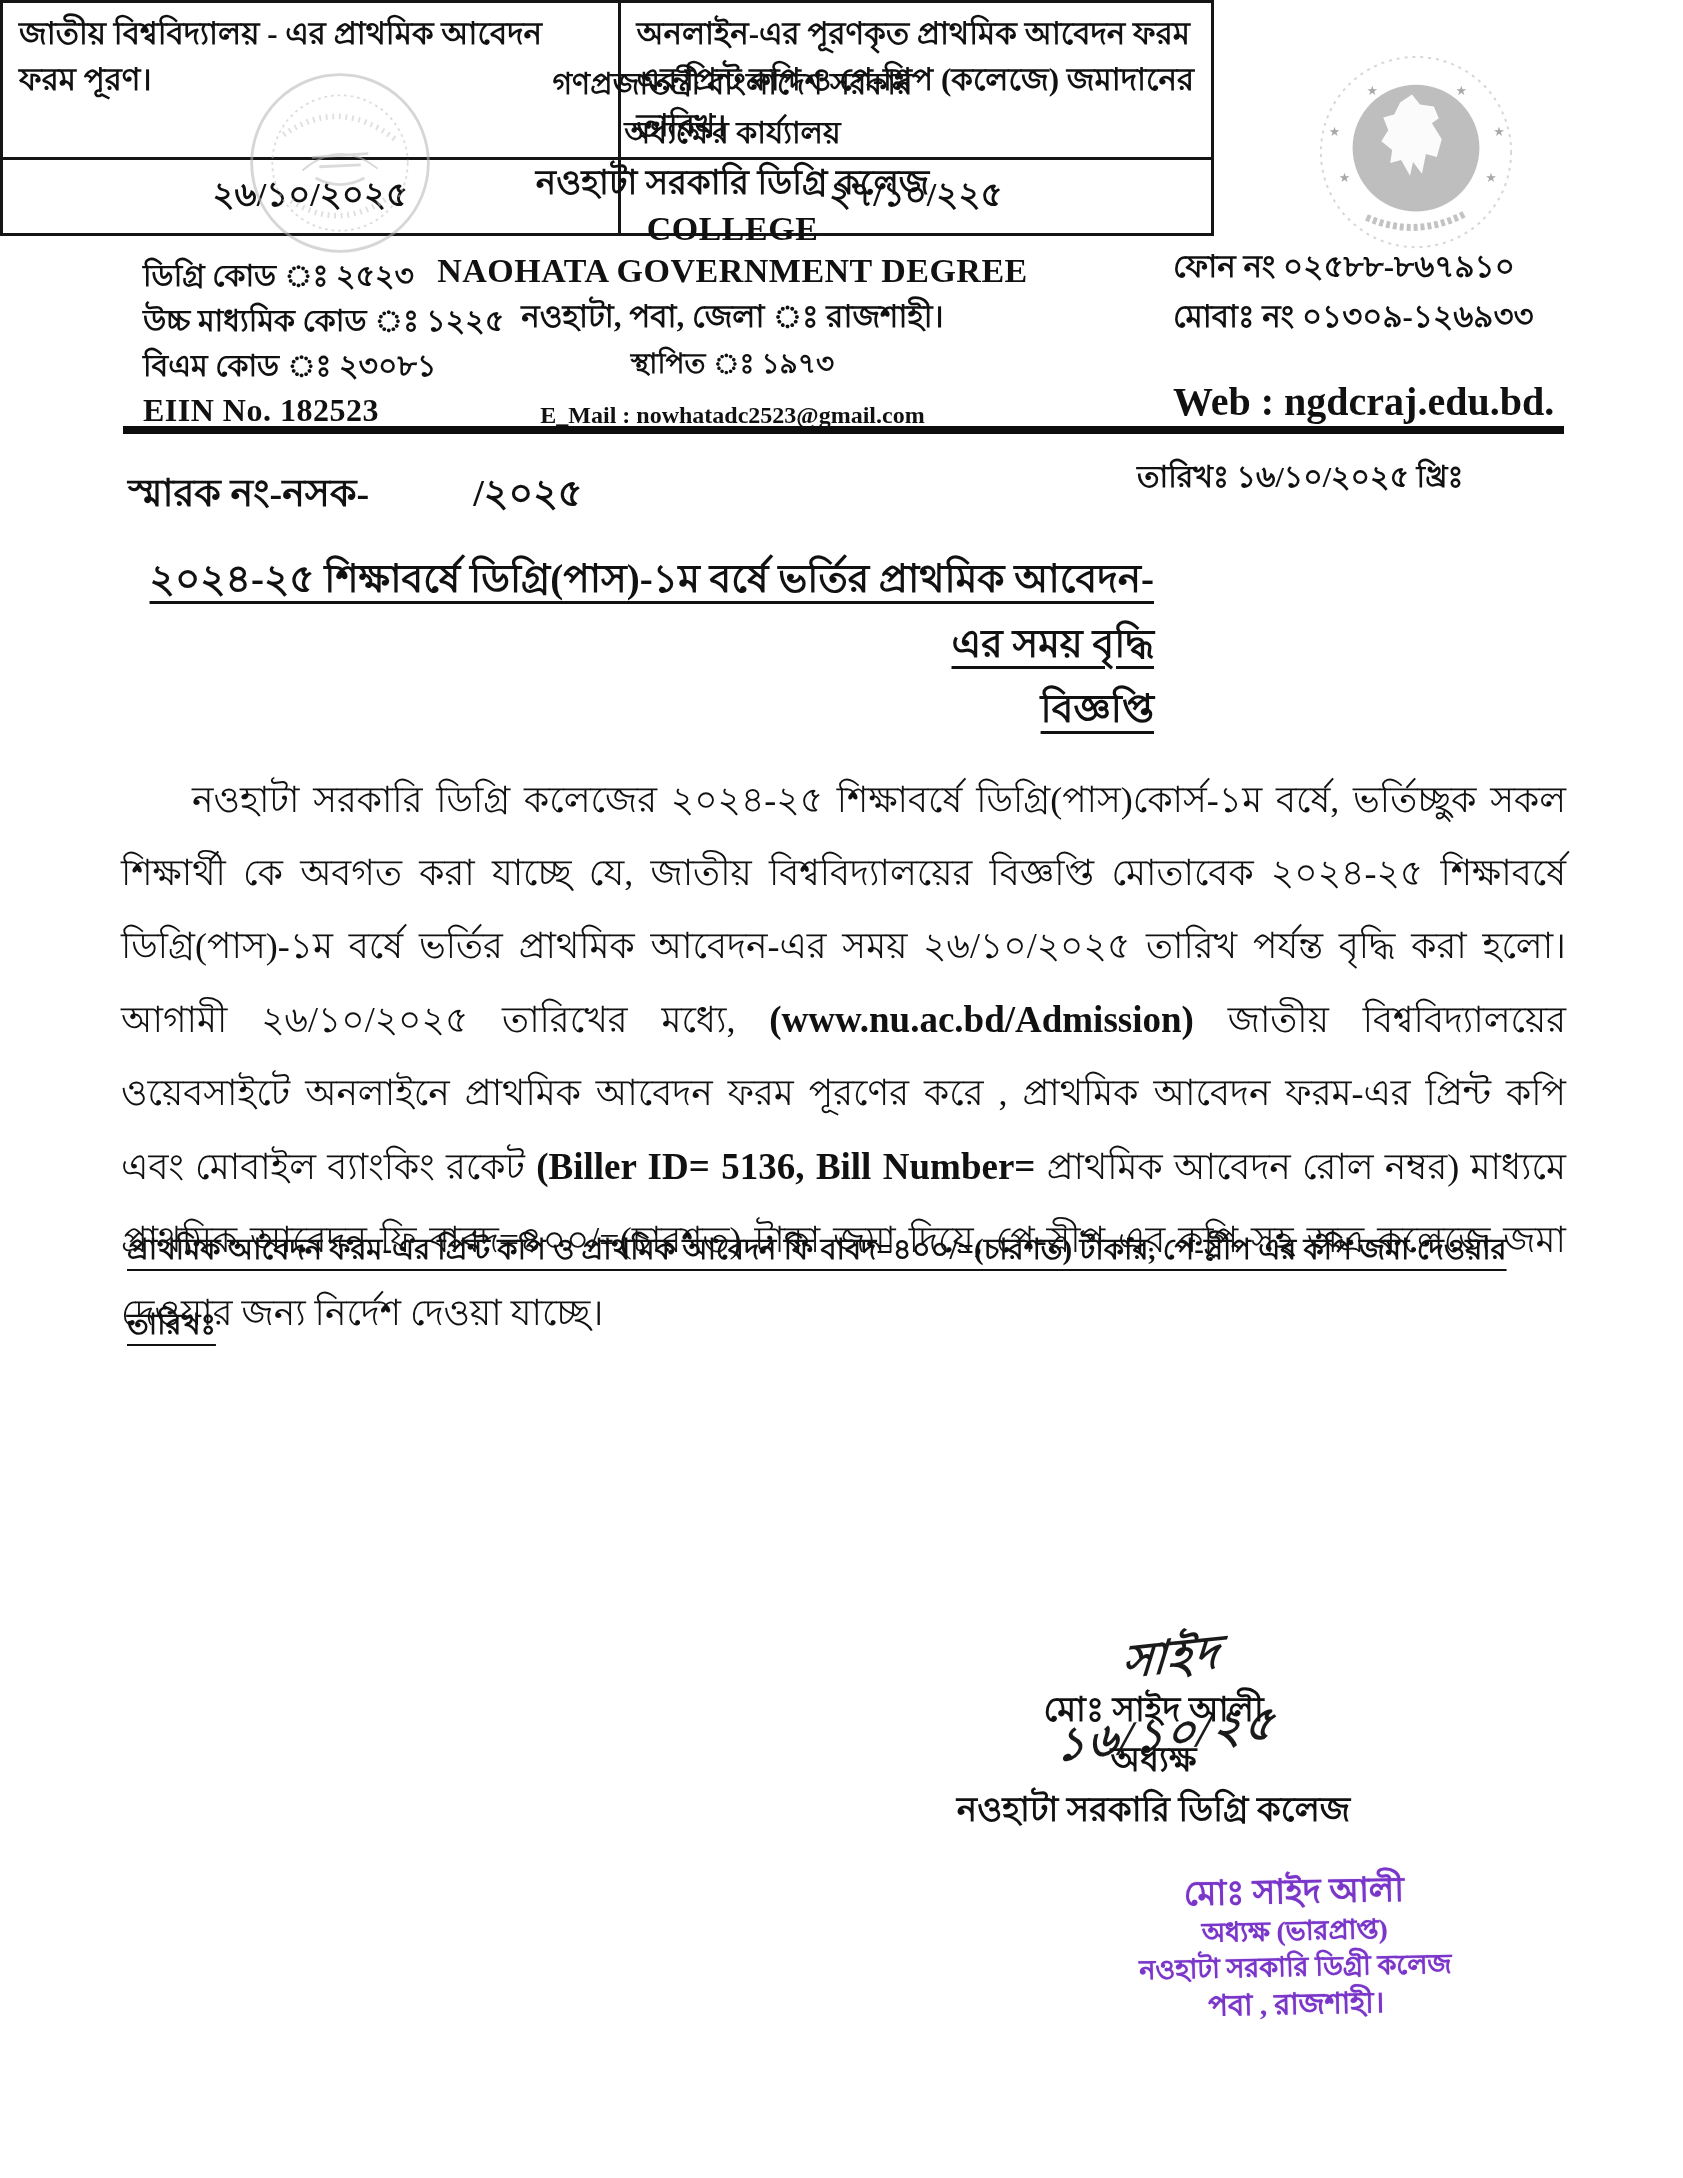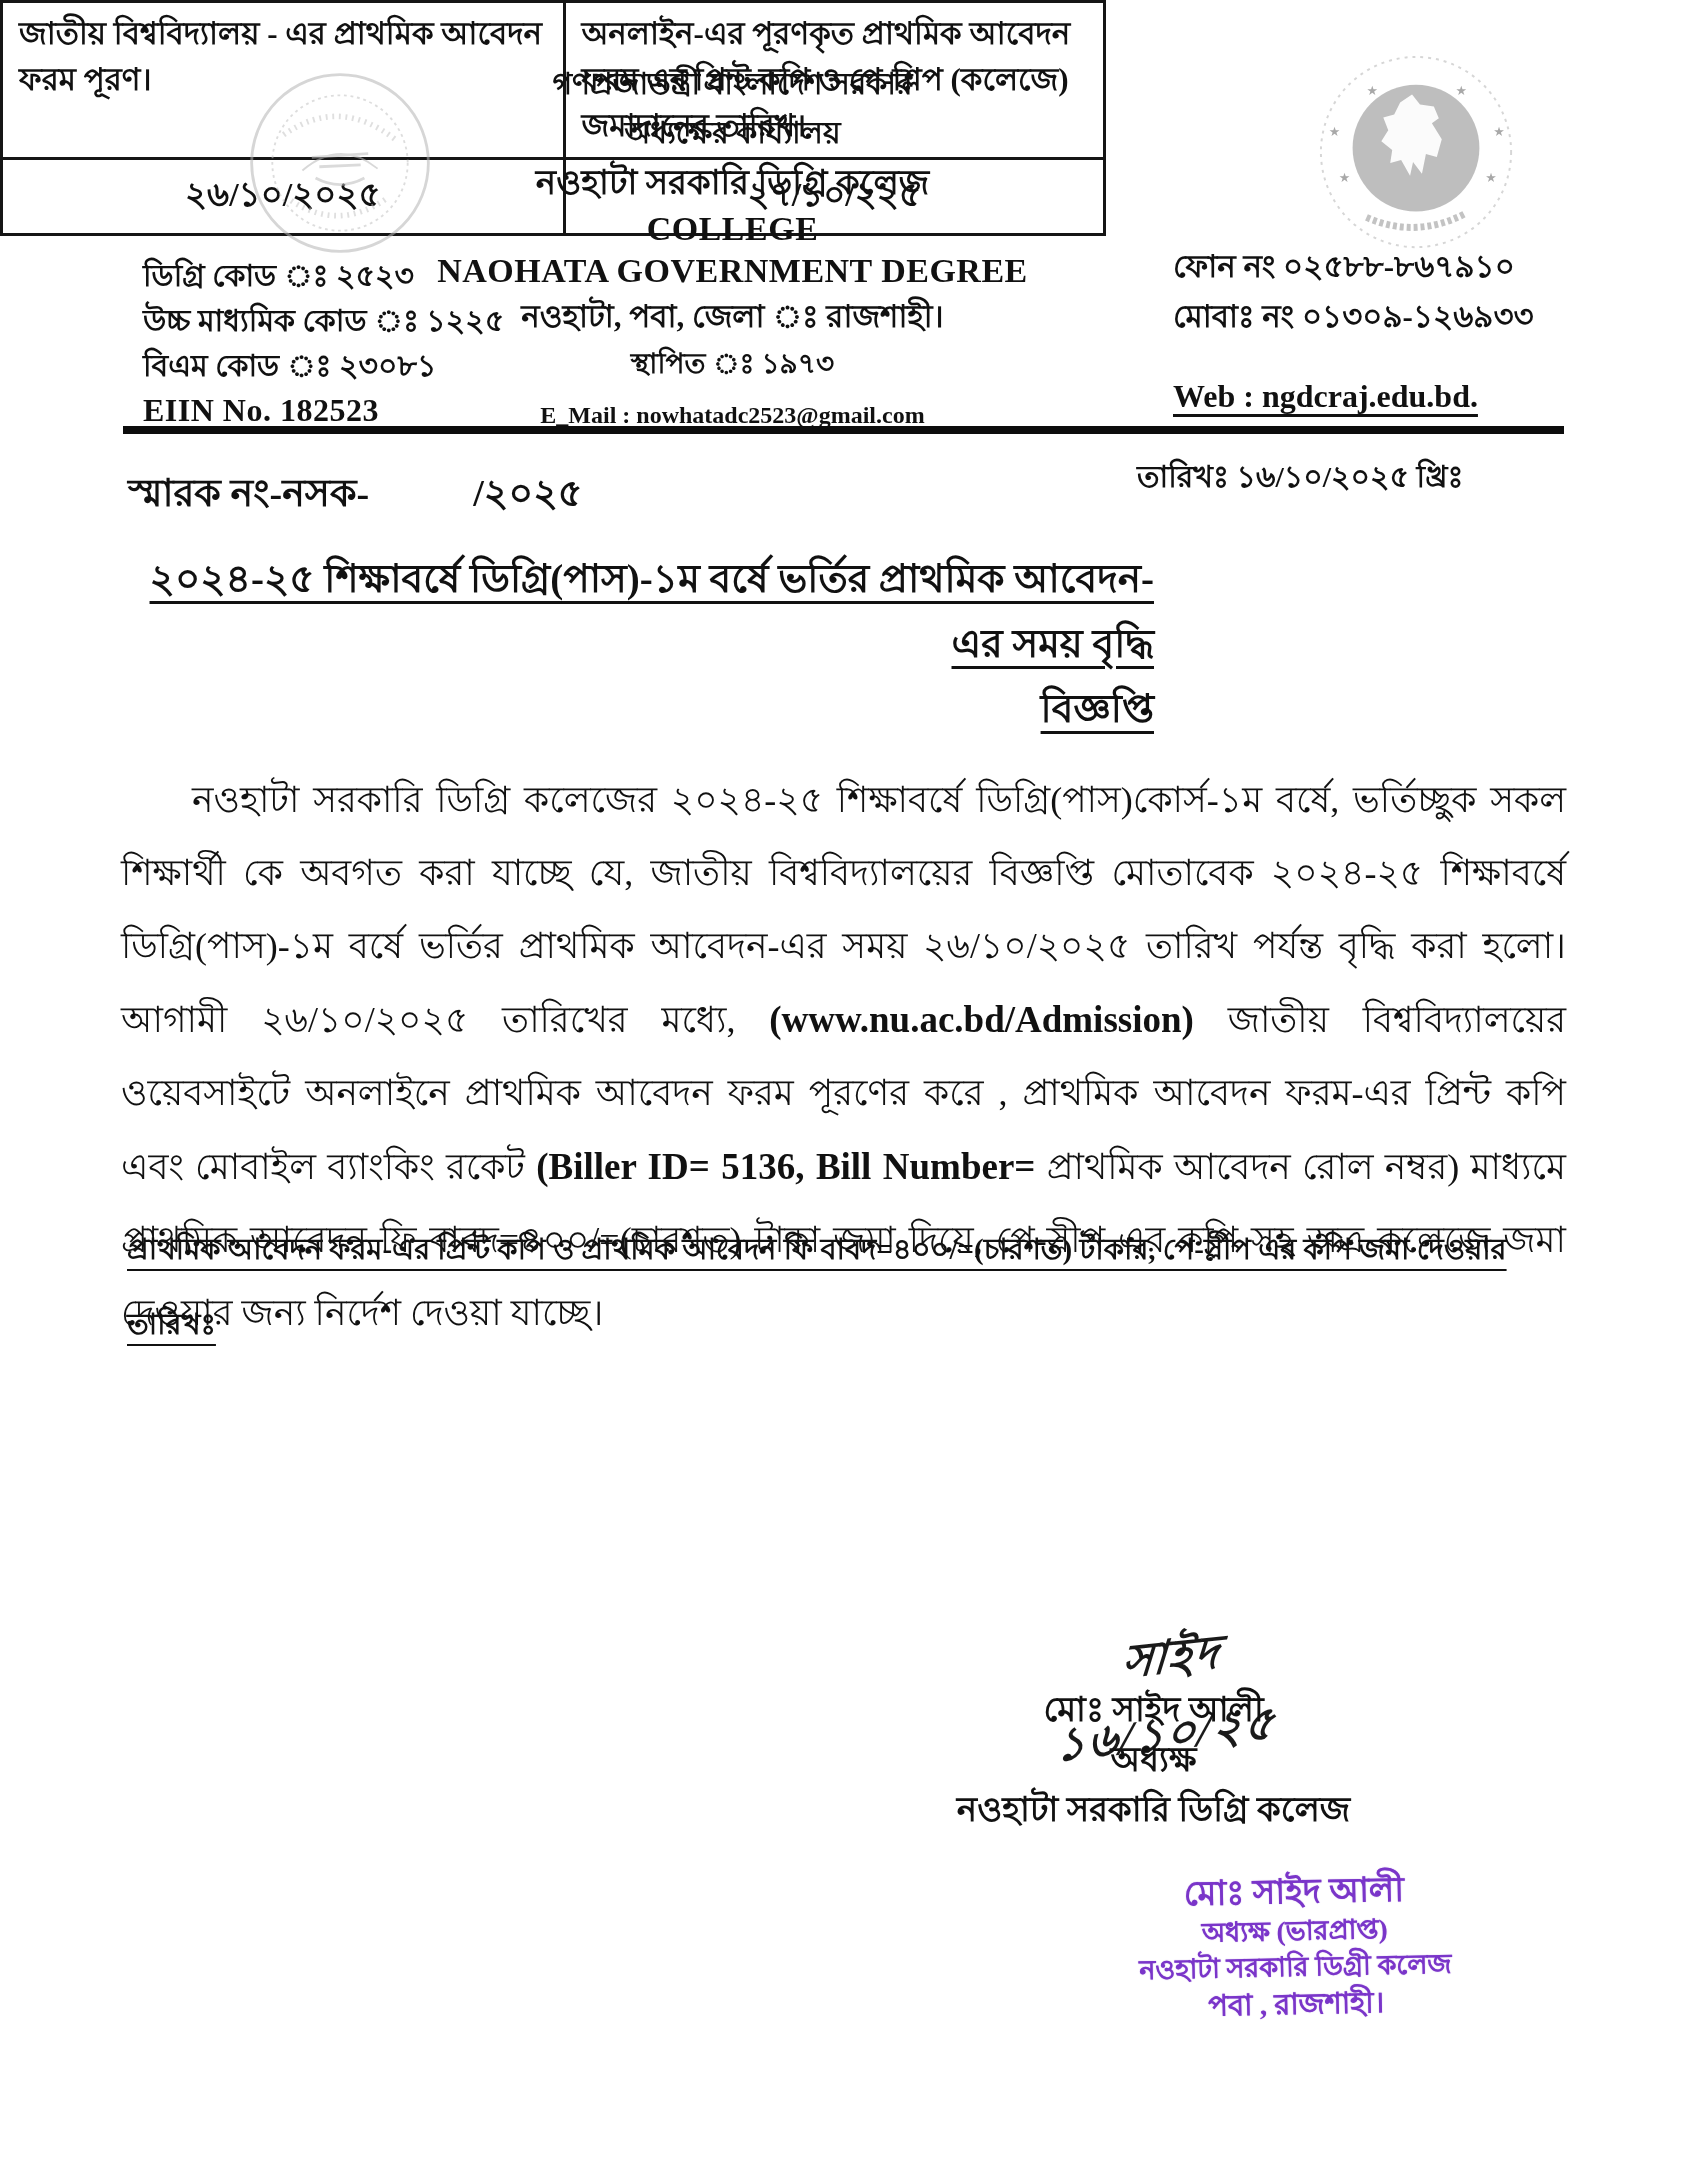--- a/index.html
+++ b/index.html
@@ -21,21 +21,21 @@
   .center-head{left:396px;top:59px;width:673px;text-align:center;}
   .ch-govt{font-size:30px;line-height:50px;font-weight:600;}
   .ch-office{font-size:30px;line-height:48px;font-weight:600;}
   .ch-college-bn{font-size:34px;line-height:51px;font-weight:600;}
   .ch-en{font-size:34px;line-height:42px;font-weight:bold;letter-spacing:0.5px;}
   .ch-address{font-size:31px;line-height:50px;font-weight:600;}
   .ch-est{font-size:28px;line-height:44px;font-weight:600;}
   .ch-email{font-size:24px;font-weight:bold;text-decoration:underline;text-underline-offset:7px;margin-top:16px;display:inline-block;}
 
   .right-head{left:1173px;top:242px;width:406px;font-size:31px;font-weight:600;line-height:50px;white-space:nowrap;}
-  .right-web{left:1173px;top:378px;font-size:32px;font-weight:bold;text-decoration:underline;text-underline-offset:7px;white-space:nowrap;}
+  .right-web{left:1173px;top:378px;font-size:40px;font-weight:bold;text-underline-offset:7px;white-space:nowrap;}
 
   .top-rule{left:123px;top:426px;width:1441px;height:8px;background:#0d0d0d;}
 
   
   .memo-left{left:128px;top:463px;font-size:38px;font-weight:700;}
   .memo-left .gap{display:inline-block;width:104px;}
   .memo-date{left:1137px;top:453px;font-size:30px;font-weight:600;white-space:nowrap;}
 
   
   .title{left:134px;top:546px;width:1020px;text-align:right;font-size:39px;font-weight:700;line-height:65px;}
@@ -43,21 +43,21 @@
 
   
   .body-par{left:121px;top:764px;width:1445px;font-size:36px;line-height:73px;
             text-align:justify;text-indent:71px;font-weight:500;}
   .body-par .en{font-weight:bold;font-size:37px;}
 
   .subnote{left:127px;top:1212px;width:1447px;font-size:29px;line-height:75px;font-weight:600;
            text-decoration:underline;text-underline-offset:10px;text-decoration-thickness:2px;}
 
   
-  .dtable{left:206px;top:1447px;width:1106px;border-collapse:collapse;}
+  .dtable{left:206px;top:1447px;width:1214px;border-collapse:collapse;}
   .dtable td{border:3px solid #151515;padding:8px 16px;}
   .dtable .hcell{font-size:31px;font-weight:600;vertical-align:top;line-height:46px;height:121px;}
   .dtable .h1{width:51%;}
   .dtable .dcell{font-size:34px;font-weight:600;text-align:center;height:57px;vertical-align:middle;}
 
   
   .scrawl{left:1005px;top:1622px;width:327px;text-align:center;font-size:46px;font-weight:600;
           font-style:italic;transform:rotate(-6deg) skewX(-10deg);letter-spacing:2px;color:#1a1a1a;}
   .sign-block{left:921px;top:1685px;width:465px;text-align:center;font-size:34px;font-weight:600;line-height:50px;}
 

